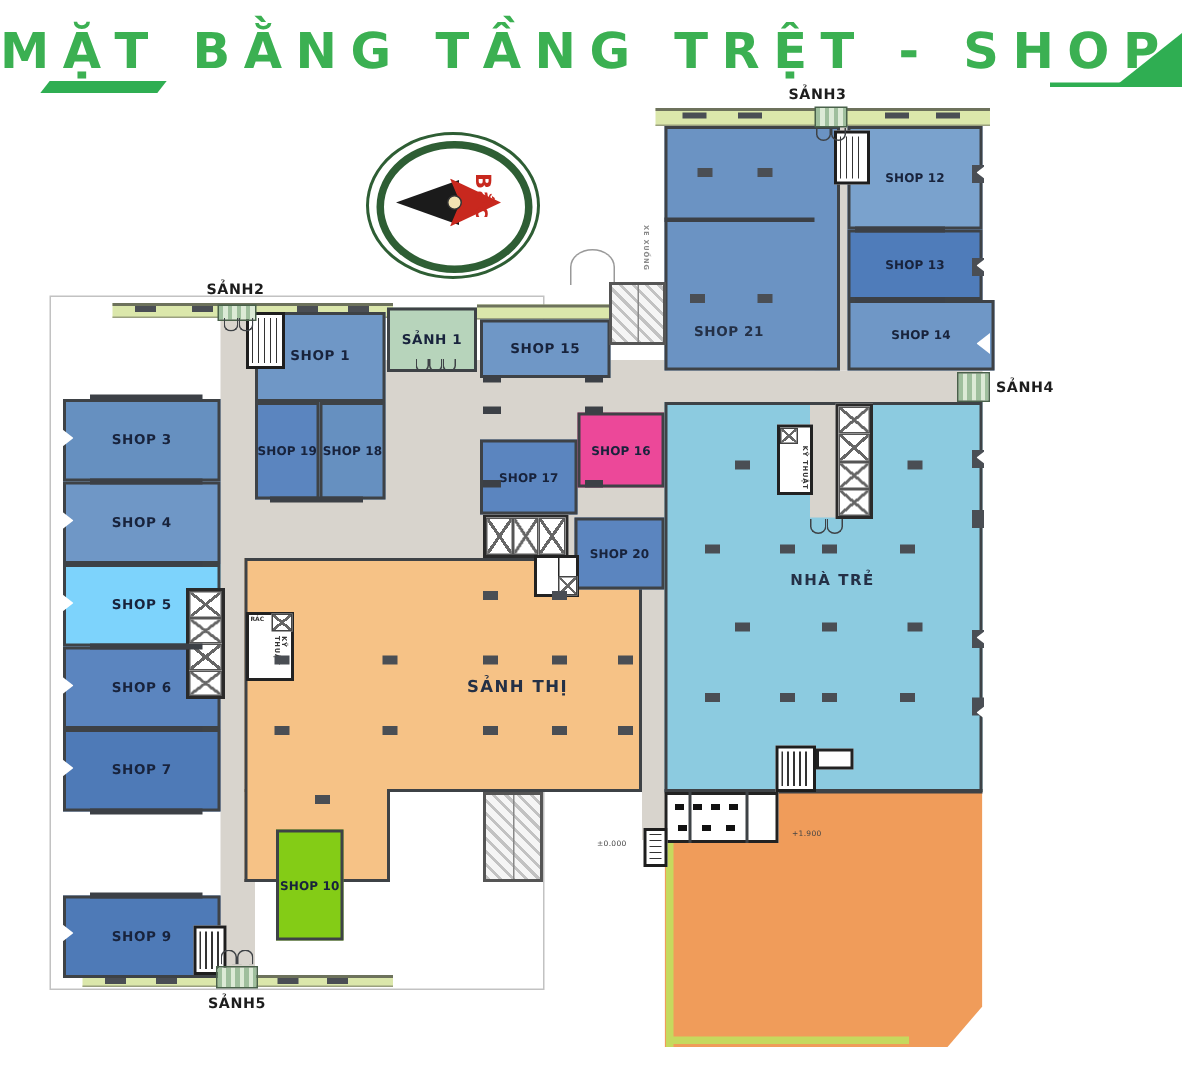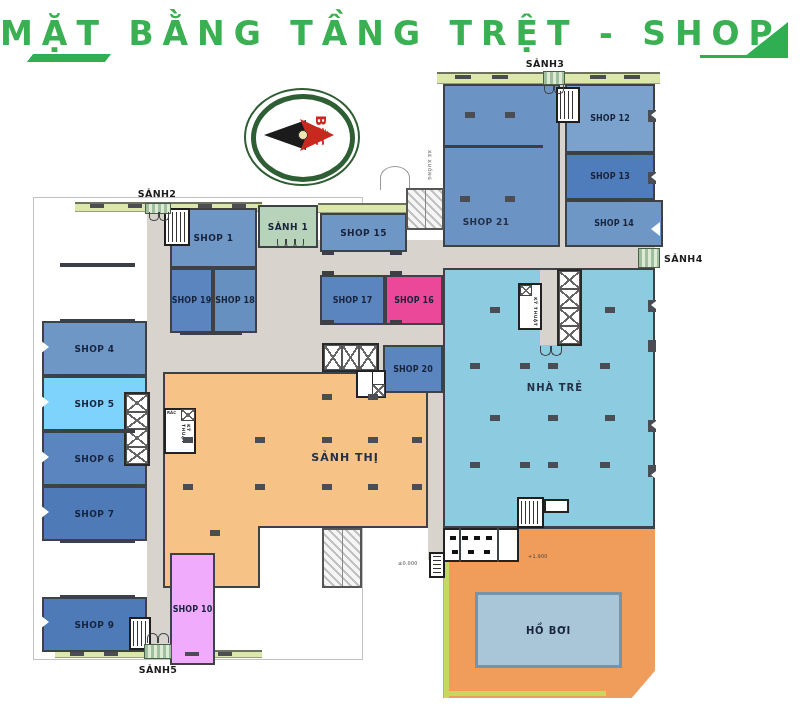--- a/index.html
+++ b/index.html
@@ -86,20 +86,23 @@
   <div class="gray" style="left:428px;top:248px;width:17px;height:312px"></div>
   <div class="gray" style="left:543px;top:84px;width:22px;height:163px"></div>
   <div class="gray" style="left:443px;top:247px;width:212px;height:21px"></div>
   <div class="gray" style="left:540px;top:268px;width:22px;height:77px"></div>
 
   <div class="strip" style="left:75px;top:202px;width:187px;height:10px"></div>
   <div class="strip" style="left:318px;top:203px;width:90px;height:10px"></div>
   <div class="strip" style="left:437px;top:72px;width:223px;height:12px"></div>
   <div class="strip" style="left:55px;top:650px;width:207px;height:8px"></div>
 
+  <div class="room" style="left:42px;top:266px;width:105px;height:55px;background:#6690c0">
+      <span class="lbl">SHOP 3</span>
+    </div>
   <div class="room" style="left:42px;top:321px;width:105px;height:55px;background:#6f97c6">
       <span class="lbl">SHOP 4</span>
     </div>
   <div class="room" style="left:42px;top:376px;width:105px;height:55px;background:#7dd3fc">
       <span class="lbl">SHOP 5</span>
     </div>
   <div class="room" style="left:42px;top:431px;width:105px;height:55px;background:#5b85bf">
       <span class="lbl">SHOP 6</span>
     </div>
   <div class="room" style="left:42px;top:486px;width:105px;height:55px;background:#4e7ab7">
@@ -116,31 +119,31 @@
       <span class="lbl lbl-sm">SHOP 19</span>
     </div>
   <div class="room" style="left:213px;top:268px;width:44px;height:65px;background:#6690c0">
       <span class="lbl lbl-sm">SHOP 18</span>
     </div>
 
   <div class="room" style="left:163px;top:372px;width:265px;height:156px;background:#f6c286"></div>
   <div class="room" style="left:163px;top:526px;width:97px;height:62px;background:#f6c286;border-top:none"></div>
   <div class="arealbl" style="left:280px;top:451px;width:130px">SẢNH THỊ</div>
 
-  <div class="room" style="left:170px;top:553px;width:45px;height:112px;background:#f0abfc">
+  <div class="room" style="left:184px;top:553px;width:45px;height:74px;background:#84cc16">
       <span class="lbl lbl-sm">SHOP 10</span>
     </div>
 
   <div class="room" style="left:258px;top:205px;width:60px;height:43px;background:#b7d4bb">
       <span class="lbl">SẢNH 1</span>
     </div>
   <div class="room" style="left:320px;top:213px;width:87px;height:39px;background:#6f97c6">
       <span class="lbl">SHOP 15</span>
     </div>
-  <div class="room" style="left:320px;top:275px;width:65px;height:50px;background:#5b85bf">
+  <div class="room" style="left:320px;top:293px;width:65px;height:50px;background:#5b85bf">
       <span class="lbl lbl-sm">SHOP 17</span>
     </div>
   <div class="room" style="left:385px;top:275px;width:58px;height:50px;background:#ec4899">
       <span class="lbl lbl-sm">SHOP 16</span>
     </div>
   <div class="room" style="left:383px;top:345px;width:60px;height:48px;background:#5b85bf">
       <span class="lbl lbl-sm">SHOP 20</span>
     </div>
 
   <div class="room" style="left:443px;top:84px;width:117px;height:163px;background:#6b93c3"></div>
@@ -157,23 +160,20 @@
 
   <div class="room" style="left:443px;top:268px;width:212px;height:260px;background:#8ccbe0"></div>
   <div class="arealbl" style="left:495px;top:382px;width:120px;font-size:10px">NHÀ TRẺ</div>
   <div class="gray" style="left:540px;top:270px;width:22px;height:75px"></div>
 
   <div class="abs" style="left:443px;top:528px;width:212px;height:170px;background:#f09c5a;
        clip-path:polygon(0 0,100% 0,100% 84%,89% 100%,0 100%)"></div>
   <div class="wall" style="left:443px;top:526px;width:212px;height:3px"></div>
   <div class="abs" style="left:444px;top:562px;width:5px;height:136px;background:#c6d95e"></div>
   <div class="abs" style="left:446px;top:691px;width:160px;height:5px;background:#c6d95e"></div>
-  <div class="abs" style="left:475px;top:592px;width:147px;height:76px;background:#a9c6d8;border:3px solid #7593ab;box-sizing:border-box;display:flex;align-items:center;justify-content:center">
-    <span class="lbl" style="font-size:10px;letter-spacing:.8px">HỒ BƠI</span>
-  </div>
 
   <div class="wroom" style="left:443px;top:528px;width:76px;height:34px"></div>
   <div class="wall" style="left:459px;top:528px;width:2px;height:34px"></div>
   <div class="wall" style="left:497px;top:528px;width:2px;height:34px"></div>
   <div class="tiny" style="left:528px;top:553px">+1.900</div>
 
   <div class="hatch" style="left:322px;top:528px;width:40px;height:60px">
       <div class="abs" style="left:50%;top:0;width:1px;height:100%;background:#888"></div>
     </div>
   <div class="tiny" style="left:398px;top:560px">±0.000</div>

